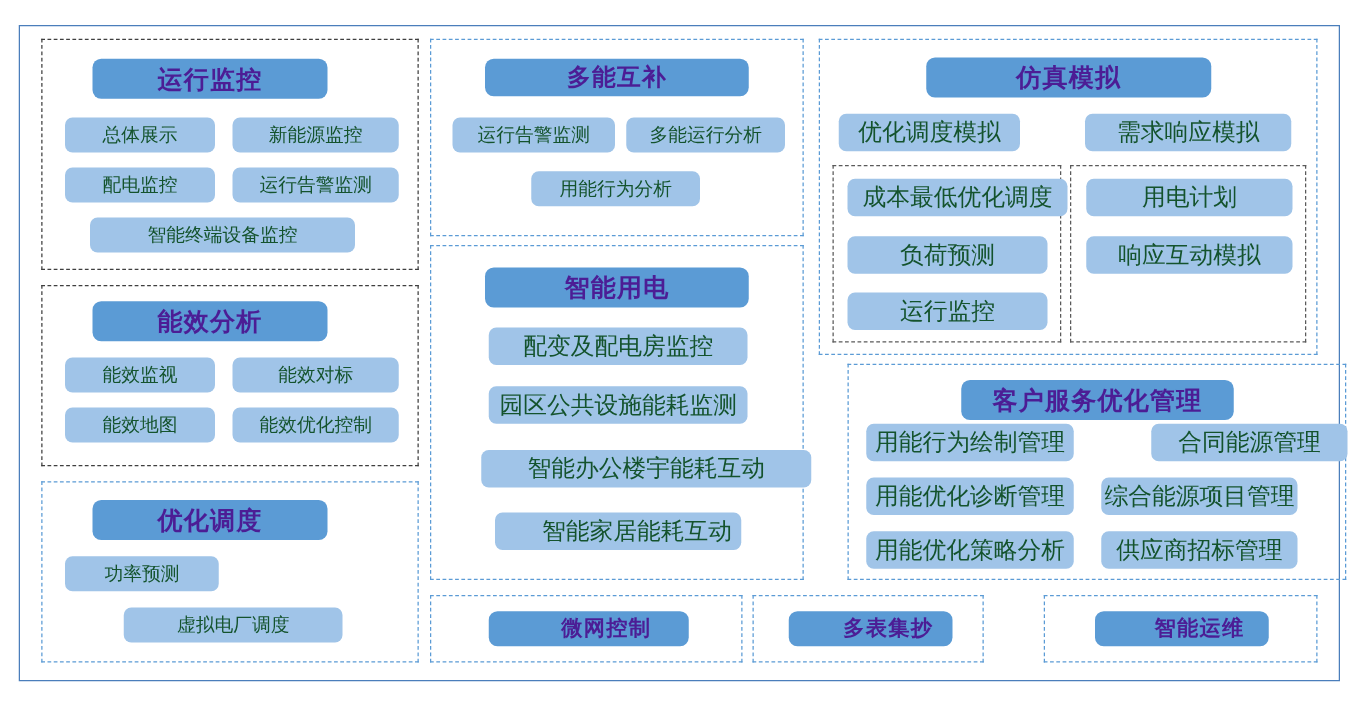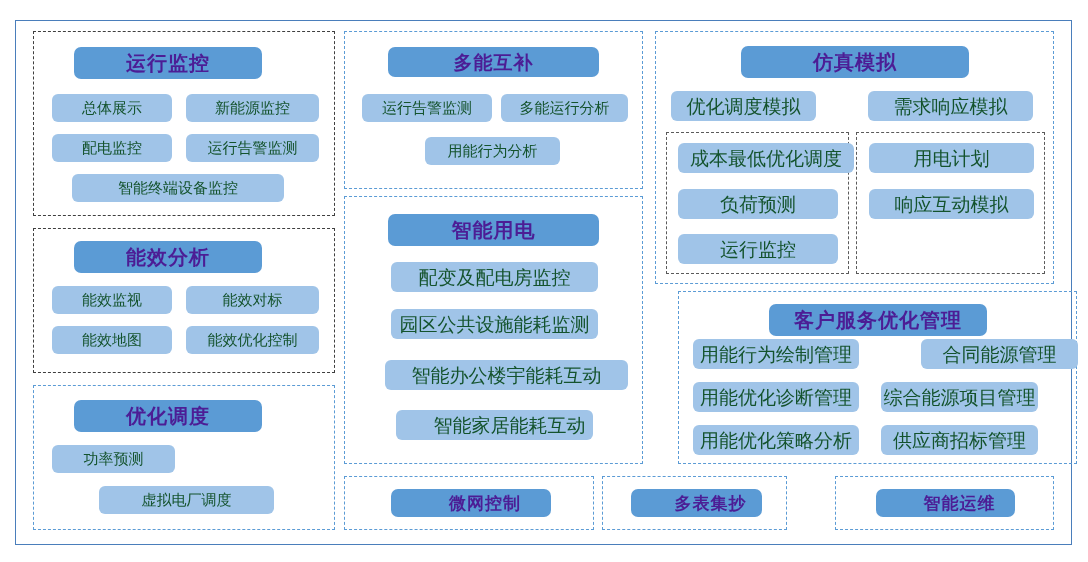--- a/index.html
+++ b/index.html
@@ -138,21 +138,21 @@
   </div>
 
   <div class="panel dash-blue" style="left:344px; top:196px; width:299px; height:268px;">
 
     <div class="pill-head h-lg" style="position:absolute; left:43px; top:17px; width:211px;">智能用电</div>
 
     <div class="pill-item i-h2" style="position:absolute; left:46px; top:65px; width:207px;">配变及配电房监控</div>
 
     <div class="pill-item i-h2" style="position:absolute; left:46px; top:112px; width:207px;">园区公共设施能耗监测</div>
 
-    <div class="pill-item i-h2" style="position:absolute; left:40px; top:163px; width:243px;">智能办公楼宇能耗互动</div>
+    <div class="pill-item i-h2" style="position:absolute; left:40px; top:163px; width:264px;">智能办公楼宇能耗互动</div>
 
     <div class="pill-item i-h2" style="position:absolute; left:51px; top:213px; width:197px;padding-left:40px;">智能家居能耗互动</div>
   </div>
 
   <div class="panel dash-blue" style="left:655px; top:31px; width:399px; height:253px;">
 
     <div class="pill-head h-lg" style="position:absolute; left:85px; top:14px; width:228px;">仿真模拟</div>
 
     <div class="pill-item i-h2" style="position:absolute; left:15px; top:59px; width:145px;">优化调度模拟</div>
     <div class="pill-item i-h2" style="position:absolute; left:212px; top:59px; width:165px;">需求响应模拟</div>

